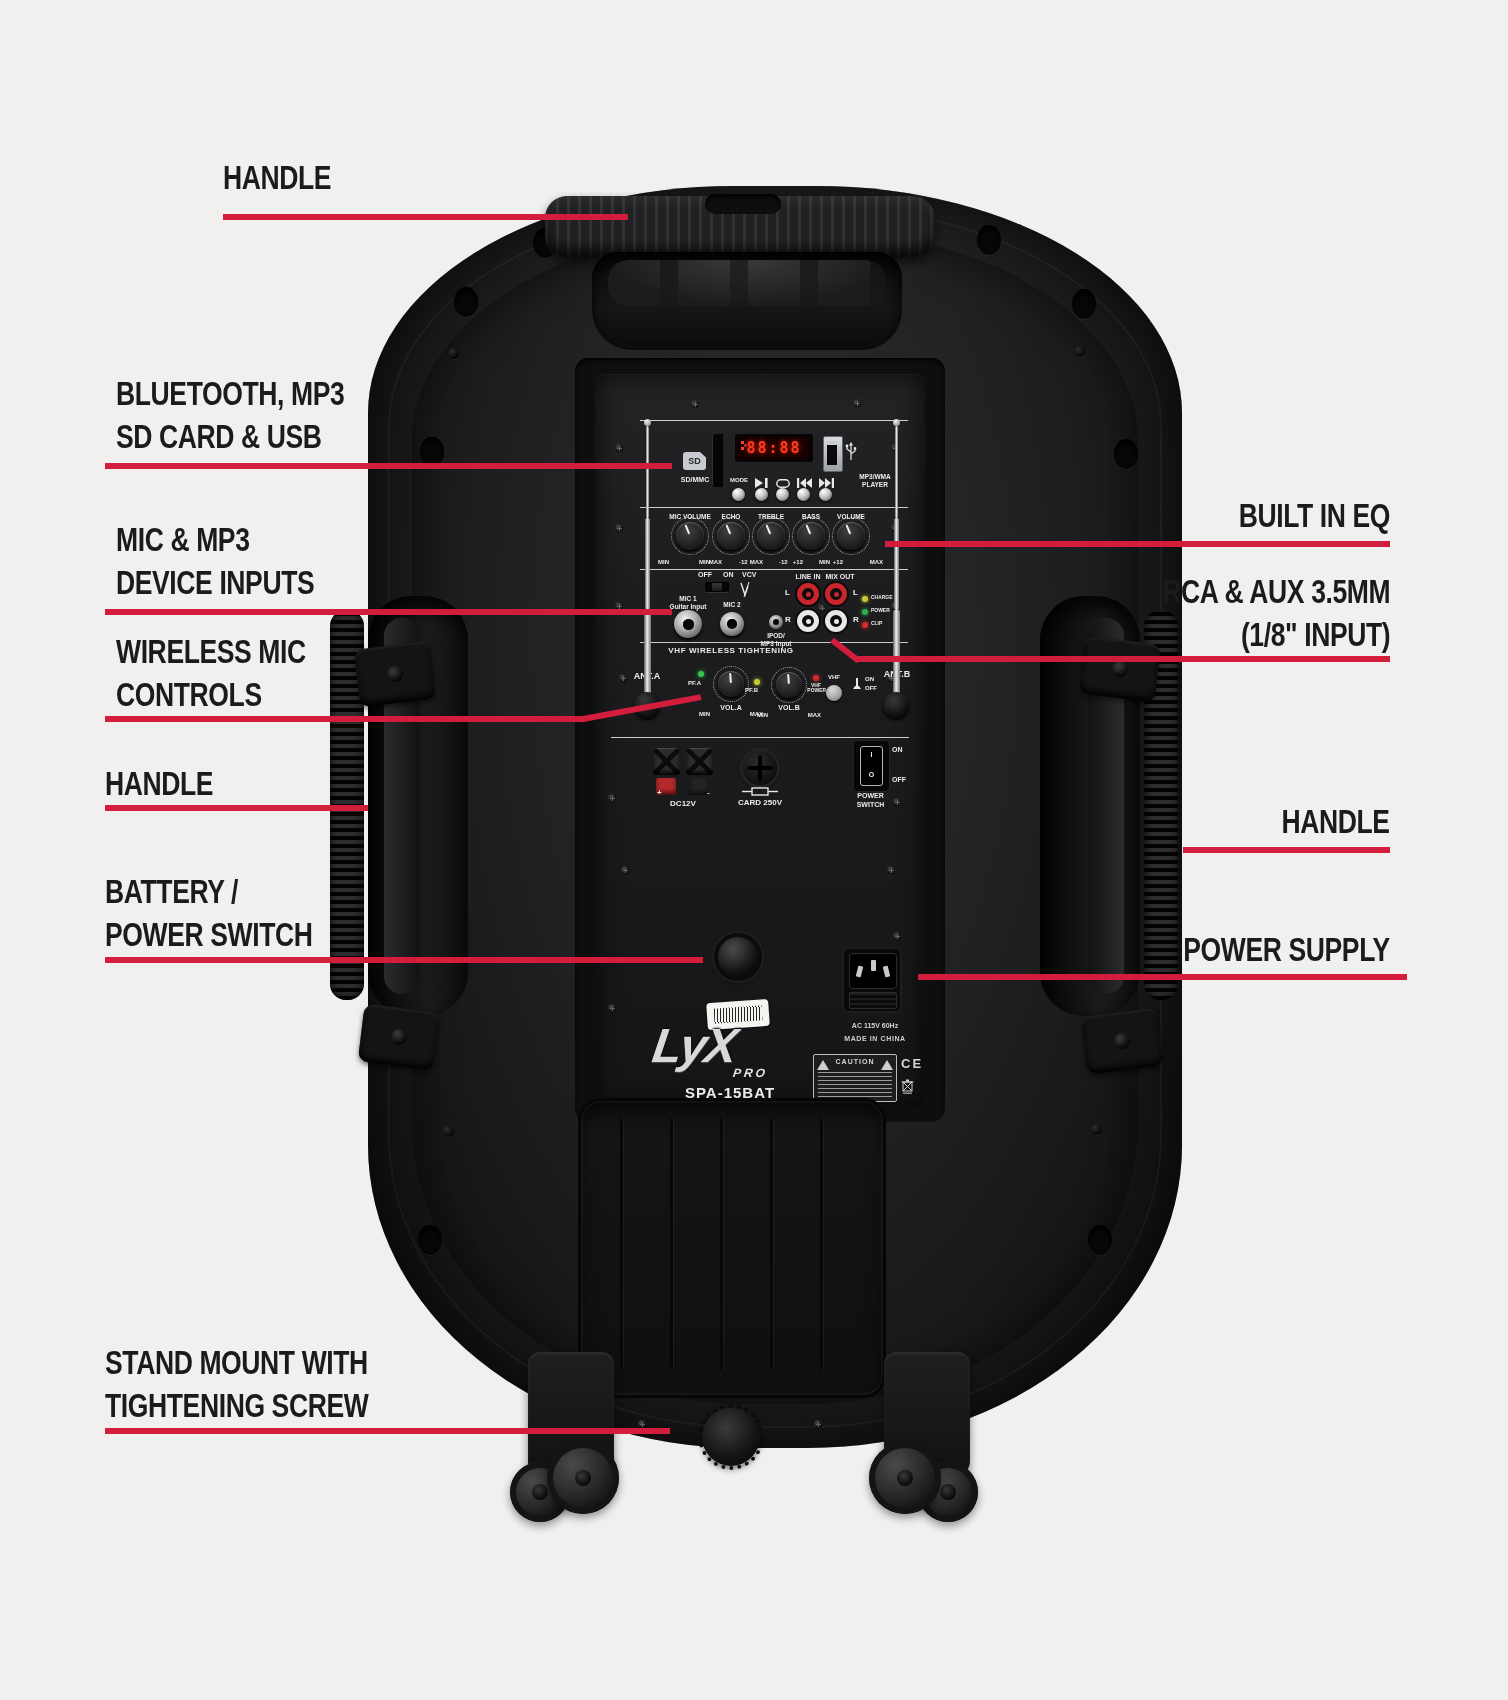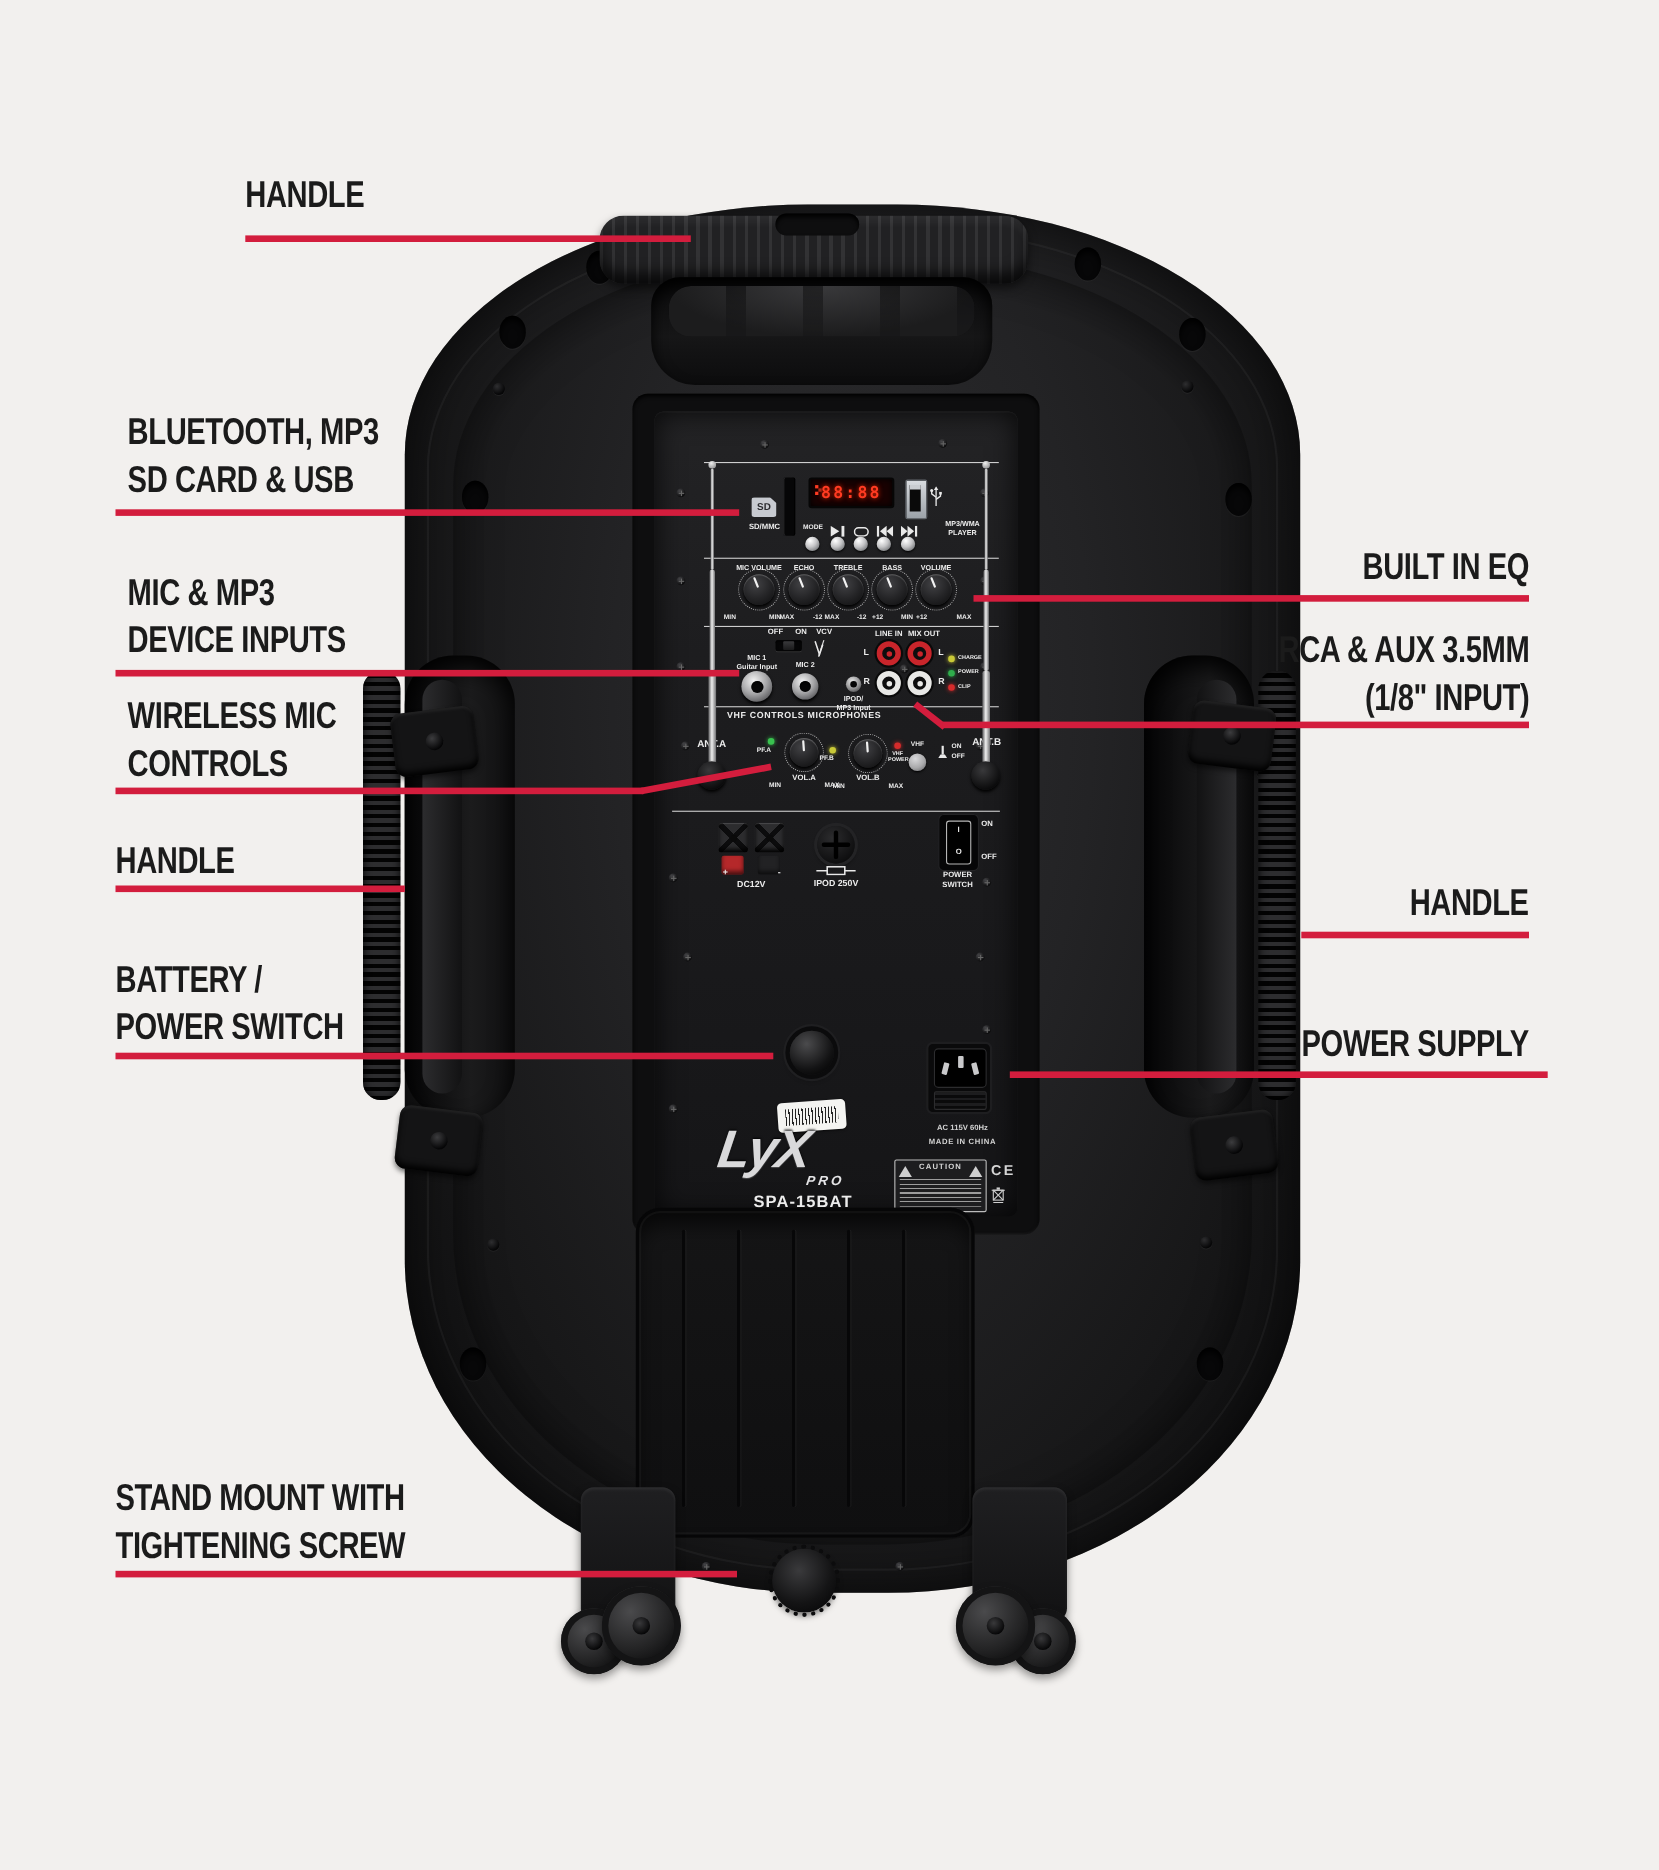--- a/index.html
+++ b/index.html
@@ -377,21 +377,21 @@
       <div>MP3 Input</div>
     </div>
 
     <div class="led charge" style="left:267px;top:222px;"></div>
     <div class="pt tiny" style="left:276px;top:219px;">CHARGE</div>
     <div class="led power" style="left:267px;top:235px;"></div>
     <div class="pt tiny" style="left:276px;top:232px;">POWER</div>
     <div class="led clip" style="left:267px;top:248px;"></div>
     <div class="pt tiny" style="left:276px;top:245px;">CLIP</div>
 
-    <div class="pt f8 c" style="left:36px;top:272px;width:200px;letter-spacing:.6px;">VHF CONTROLS MICROPHONES</div>
+    <div class="pt f8 c" style="left:36px;top:272px;width:200px;letter-spacing:.6px;">VHF WIRELESS TIGHTENING</div>
     <div class="pt c" style="left:30px;top:297px;width:44px;font-size:9px;">ANT.A</div>
     <div class="pt c" style="left:280px;top:295px;width:44px;font-size:9px;">ANT.B</div>
 
     <div class="led g" style="left:103px;top:297px;"></div>
     <div class="pt f6" style="left:93px;top:306px;">PF.A</div>
     <div class="kgrp vk" style="left:106px;top:288px;width:60px;">
       <div class="kc">
           <div class="kptr"></div>
         </div>
       <div class="kmin" style="bottom:-3px;">MIN</div>
@@ -442,21 +442,21 @@
     <div class="pt f8" style="left:62px;top:414px;">+</div>
     <div class="pt f8" style="left:112px;top:414px;">-</div>
     <div class="pt f8 c" style="left:56px;top:425px;width:64px;">DC12V</div>
 
     <div class="fusec"></div>
     <svg class="abs" style="left:147px;top:413px;" width="36" height="9" viewBox="0 0 36 9">
       <line x1="0" y1="4.5" x2="10" y2="4.5" stroke="#e9e9e9" stroke-width="1.4"></line>
       <rect x="10" y="1" width="16" height="7" fill="none" stroke="#e9e9e9" stroke-width="1.4"></rect>
       <line x1="26" y1="4.5" x2="36" y2="4.5" stroke="#e9e9e9" stroke-width="1.4"></line>
     </svg>
-    <div class="pt f8 c" style="left:140px;top:424px;width:50px;">IPOD 250V</div>
+    <div class="pt f8 c" style="left:140px;top:424px;width:50px;">CARD 250V</div>
 
     <div class="rocker">
       <div class="in">
         <div style="margin-top:4px;">I</div>
         <div style="margin-top:13px;">O</div>
       </div>
     </div>
     <div class="pt f7" style="left:297px;top:372px;">ON</div>
     <div class="pt f7" style="left:297px;top:402px;">OFF</div>
     <div class="pt f7 c" style="left:248px;top:418px;width:55px;line-height:8.5px;">

